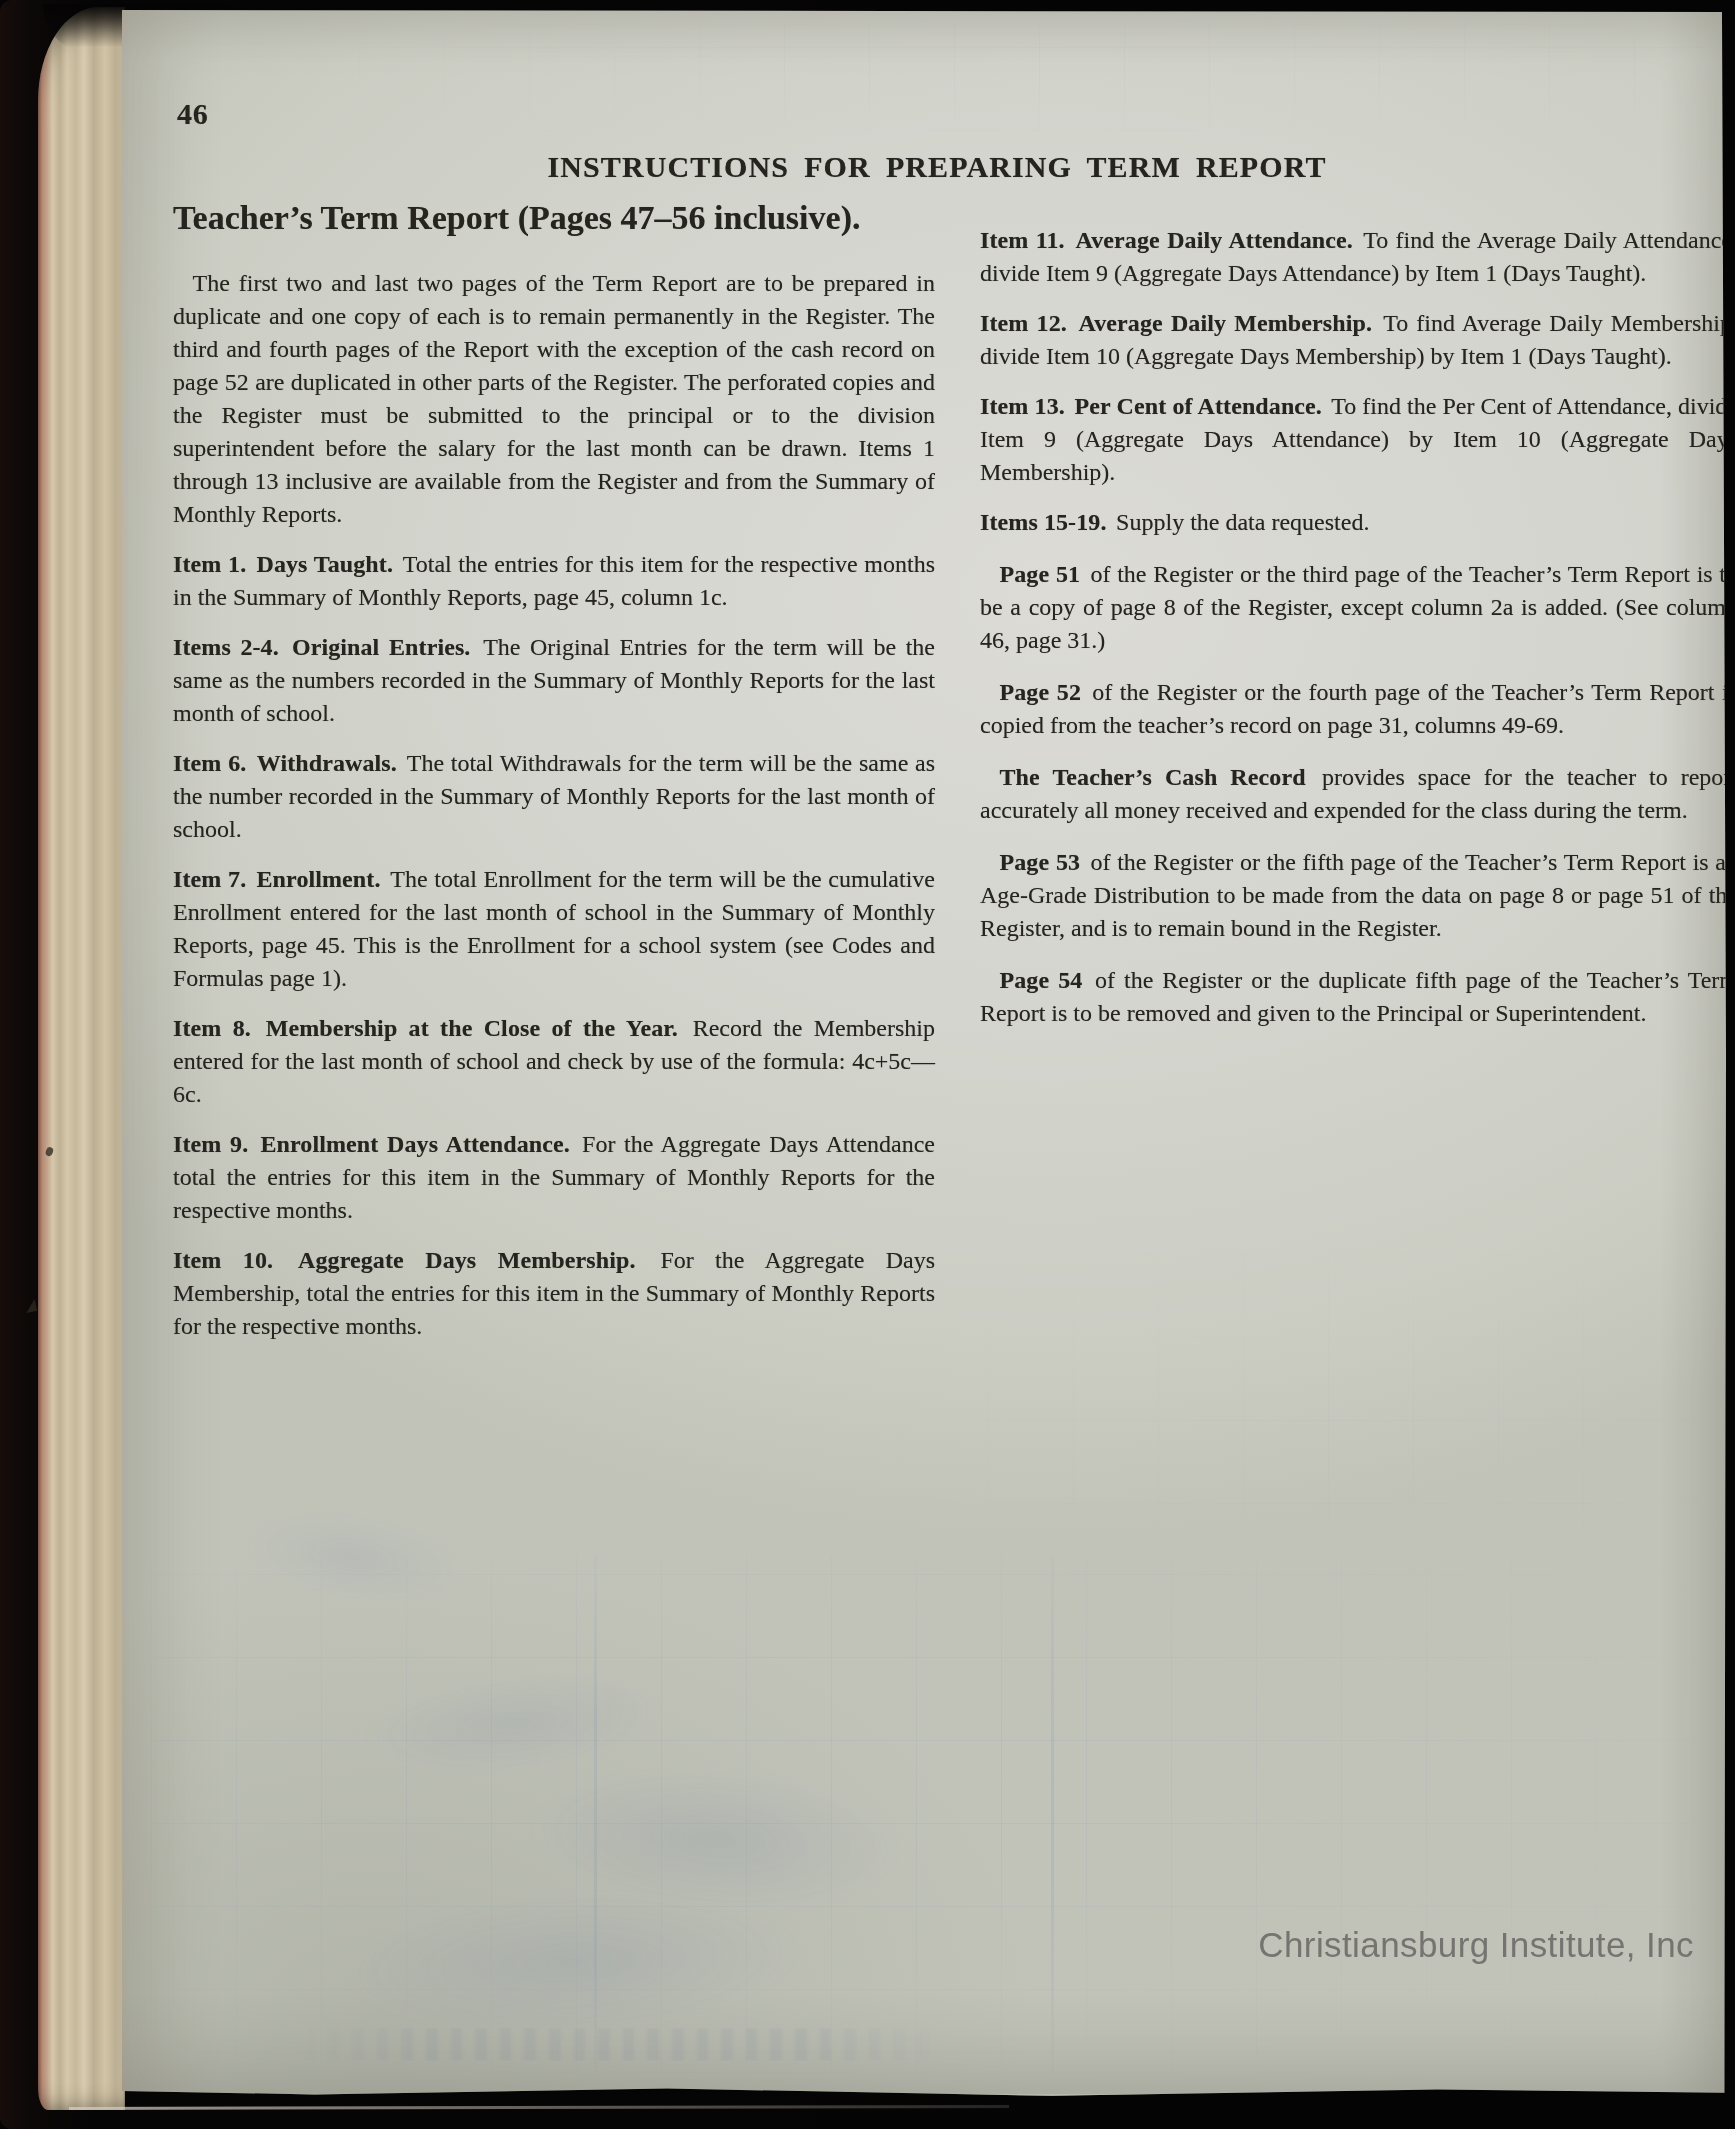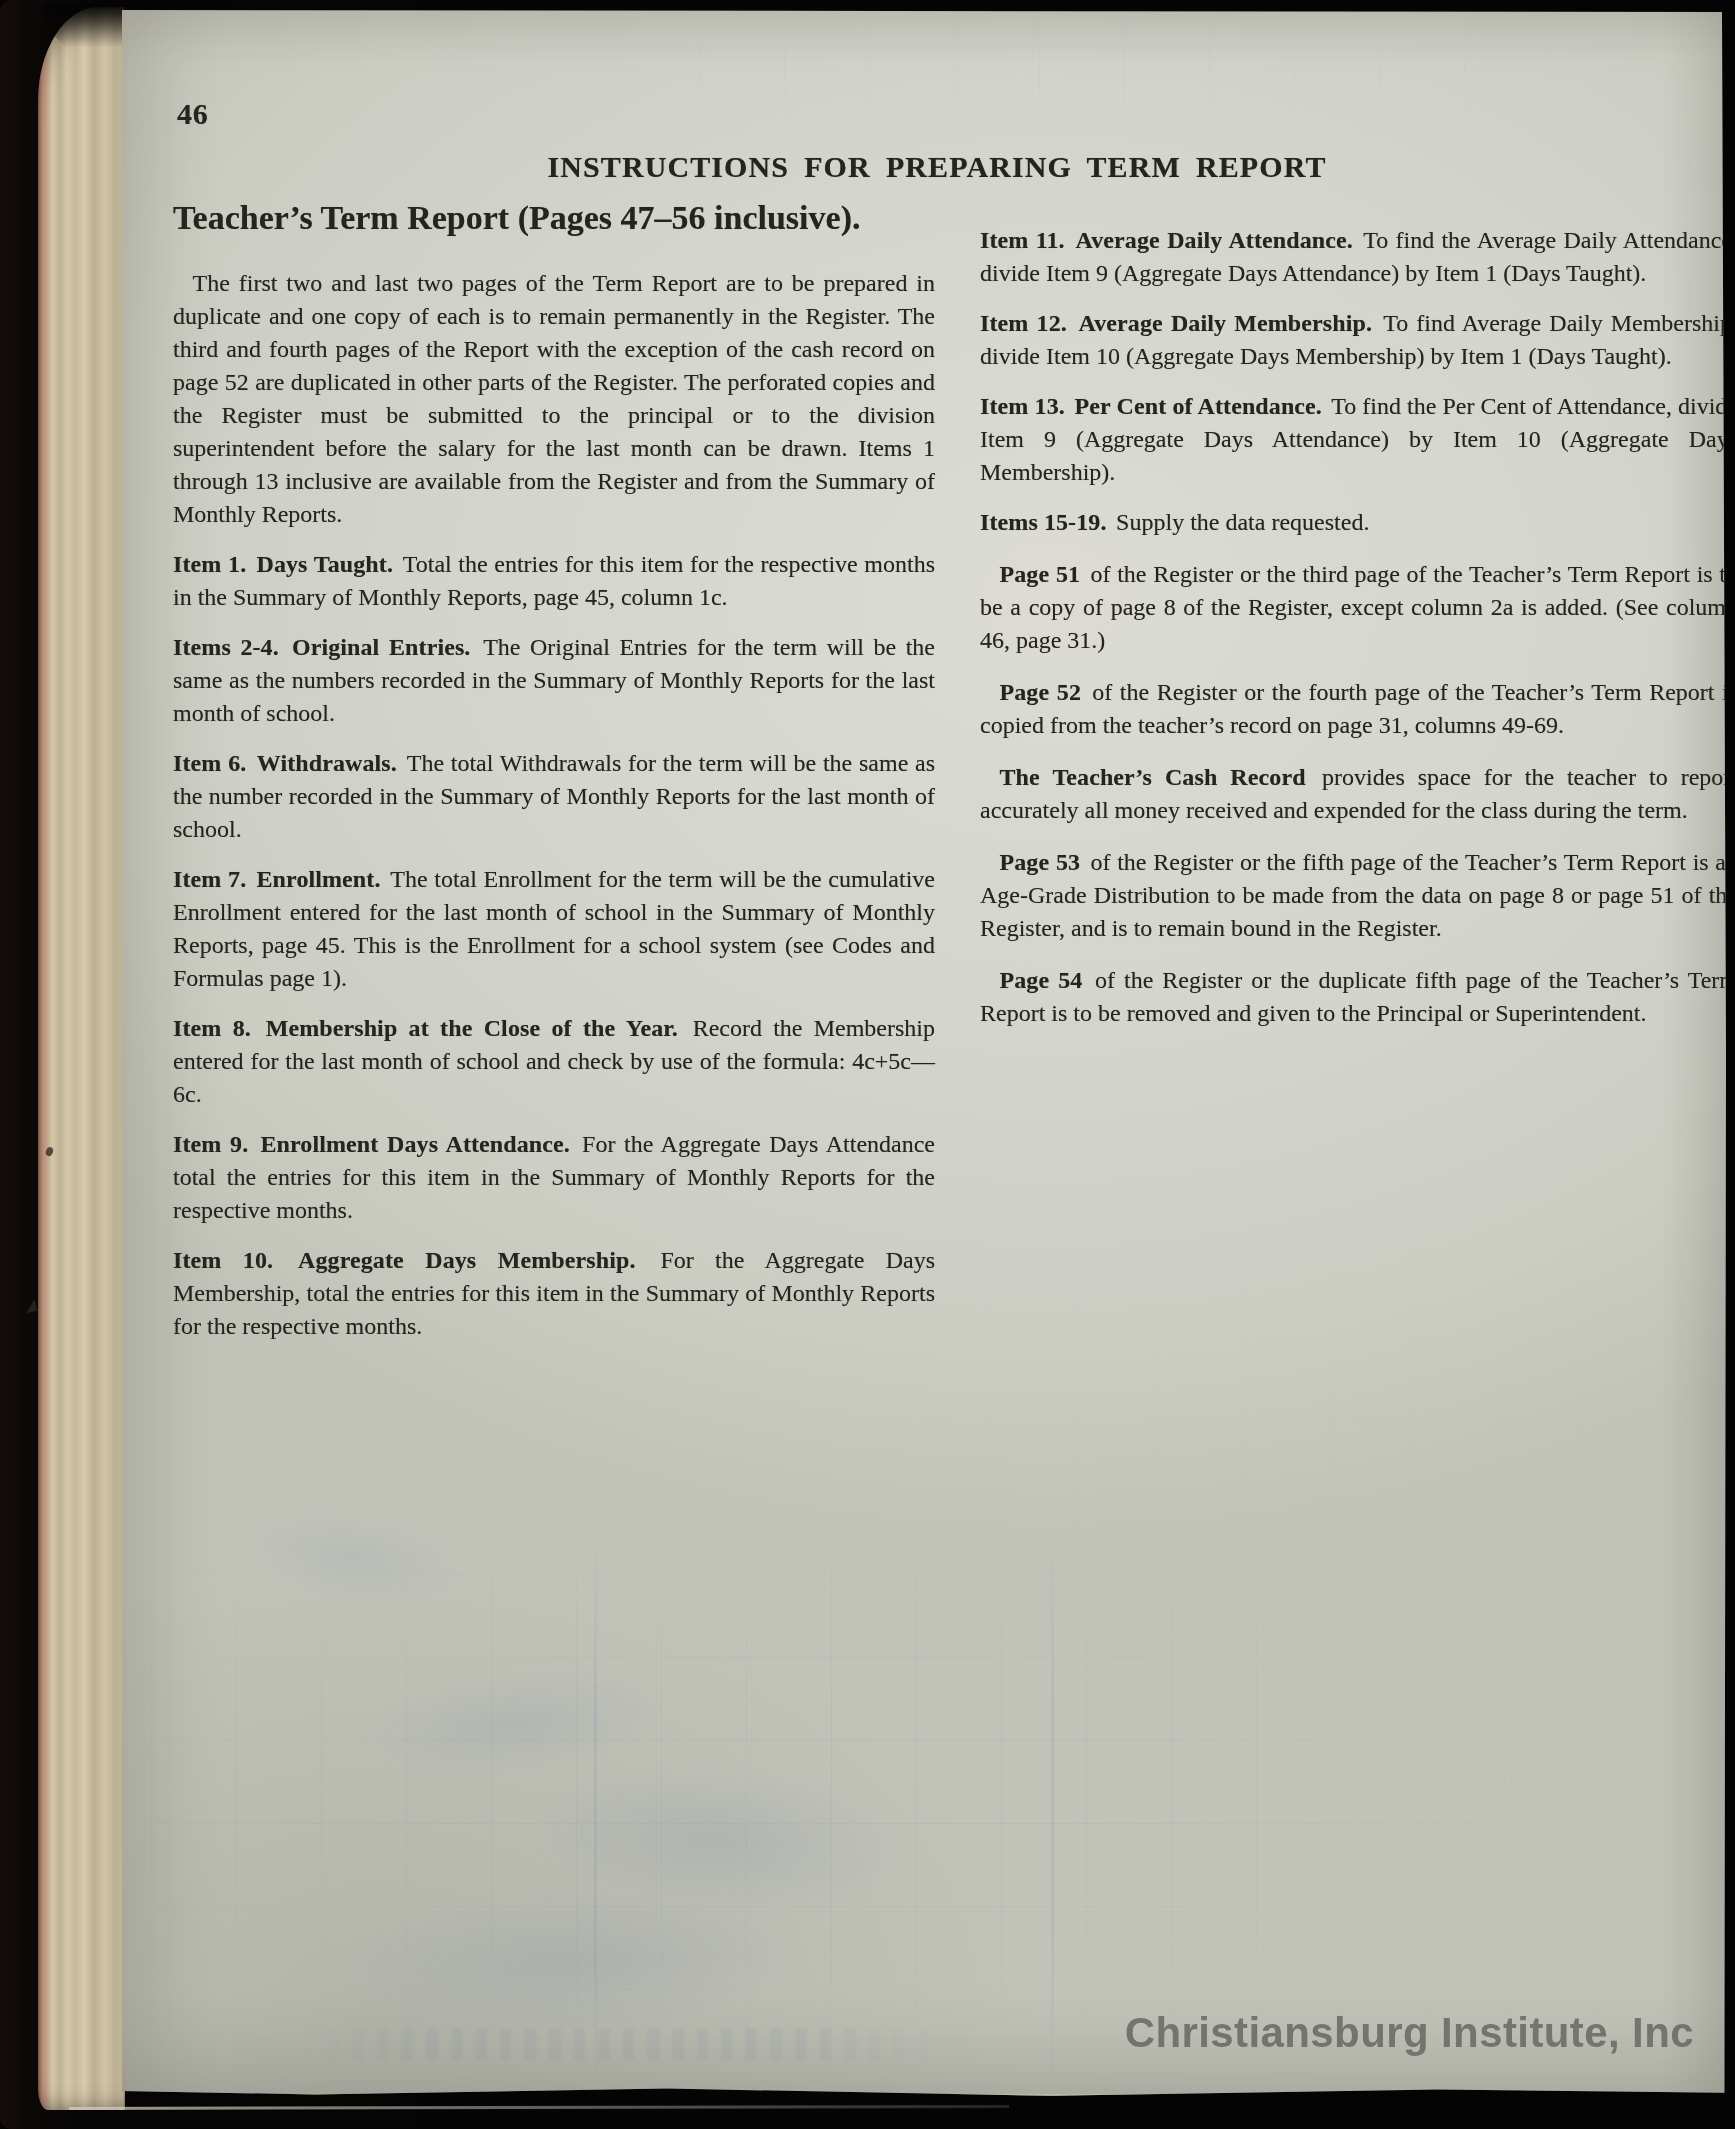--- a/index.html
+++ b/index.html
@@ -83,23 +83,23 @@
   .col-right{left:858px;top:214px;width:758px;}
   .colhead{margin:0 0 33px 0;font-size:34px;font-weight:bold;text-align:left;}
   p{margin:0;}
   .intro{text-indent:19.5px;}
   .item{margin-top:17px;}
   .pagep{margin-top:19px;text-indent:19.5px;}
   .pagep.first{}
   .b{font-weight:bold;letter-spacing:0.1px;}
   .item .b{margin-right:3.6px;}
   .pagep .b{margin-right:3.6px;}
-  .watermark{position:absolute;right:32px;top:1999px;
+  .watermark{position:absolute;right:32px;top:1915px;
     font-family:"Liberation Sans","DejaVu Sans",sans-serif;
-    font-size:42px;color:#6f6e6a;letter-spacing:0.4px;opacity:.92;font-weight:bold;}
+    font-size:35px;color:#6f6e6a;letter-spacing:0.4px;opacity:.92;}
 </style>
 </head>
 <body>
 
 <div class="photo">
   <div class="stack"></div>
   <div class="stack-curve"></div>
 
   <div class="page">
     <div class="bleed bleed-grid bleed-top"></div>

